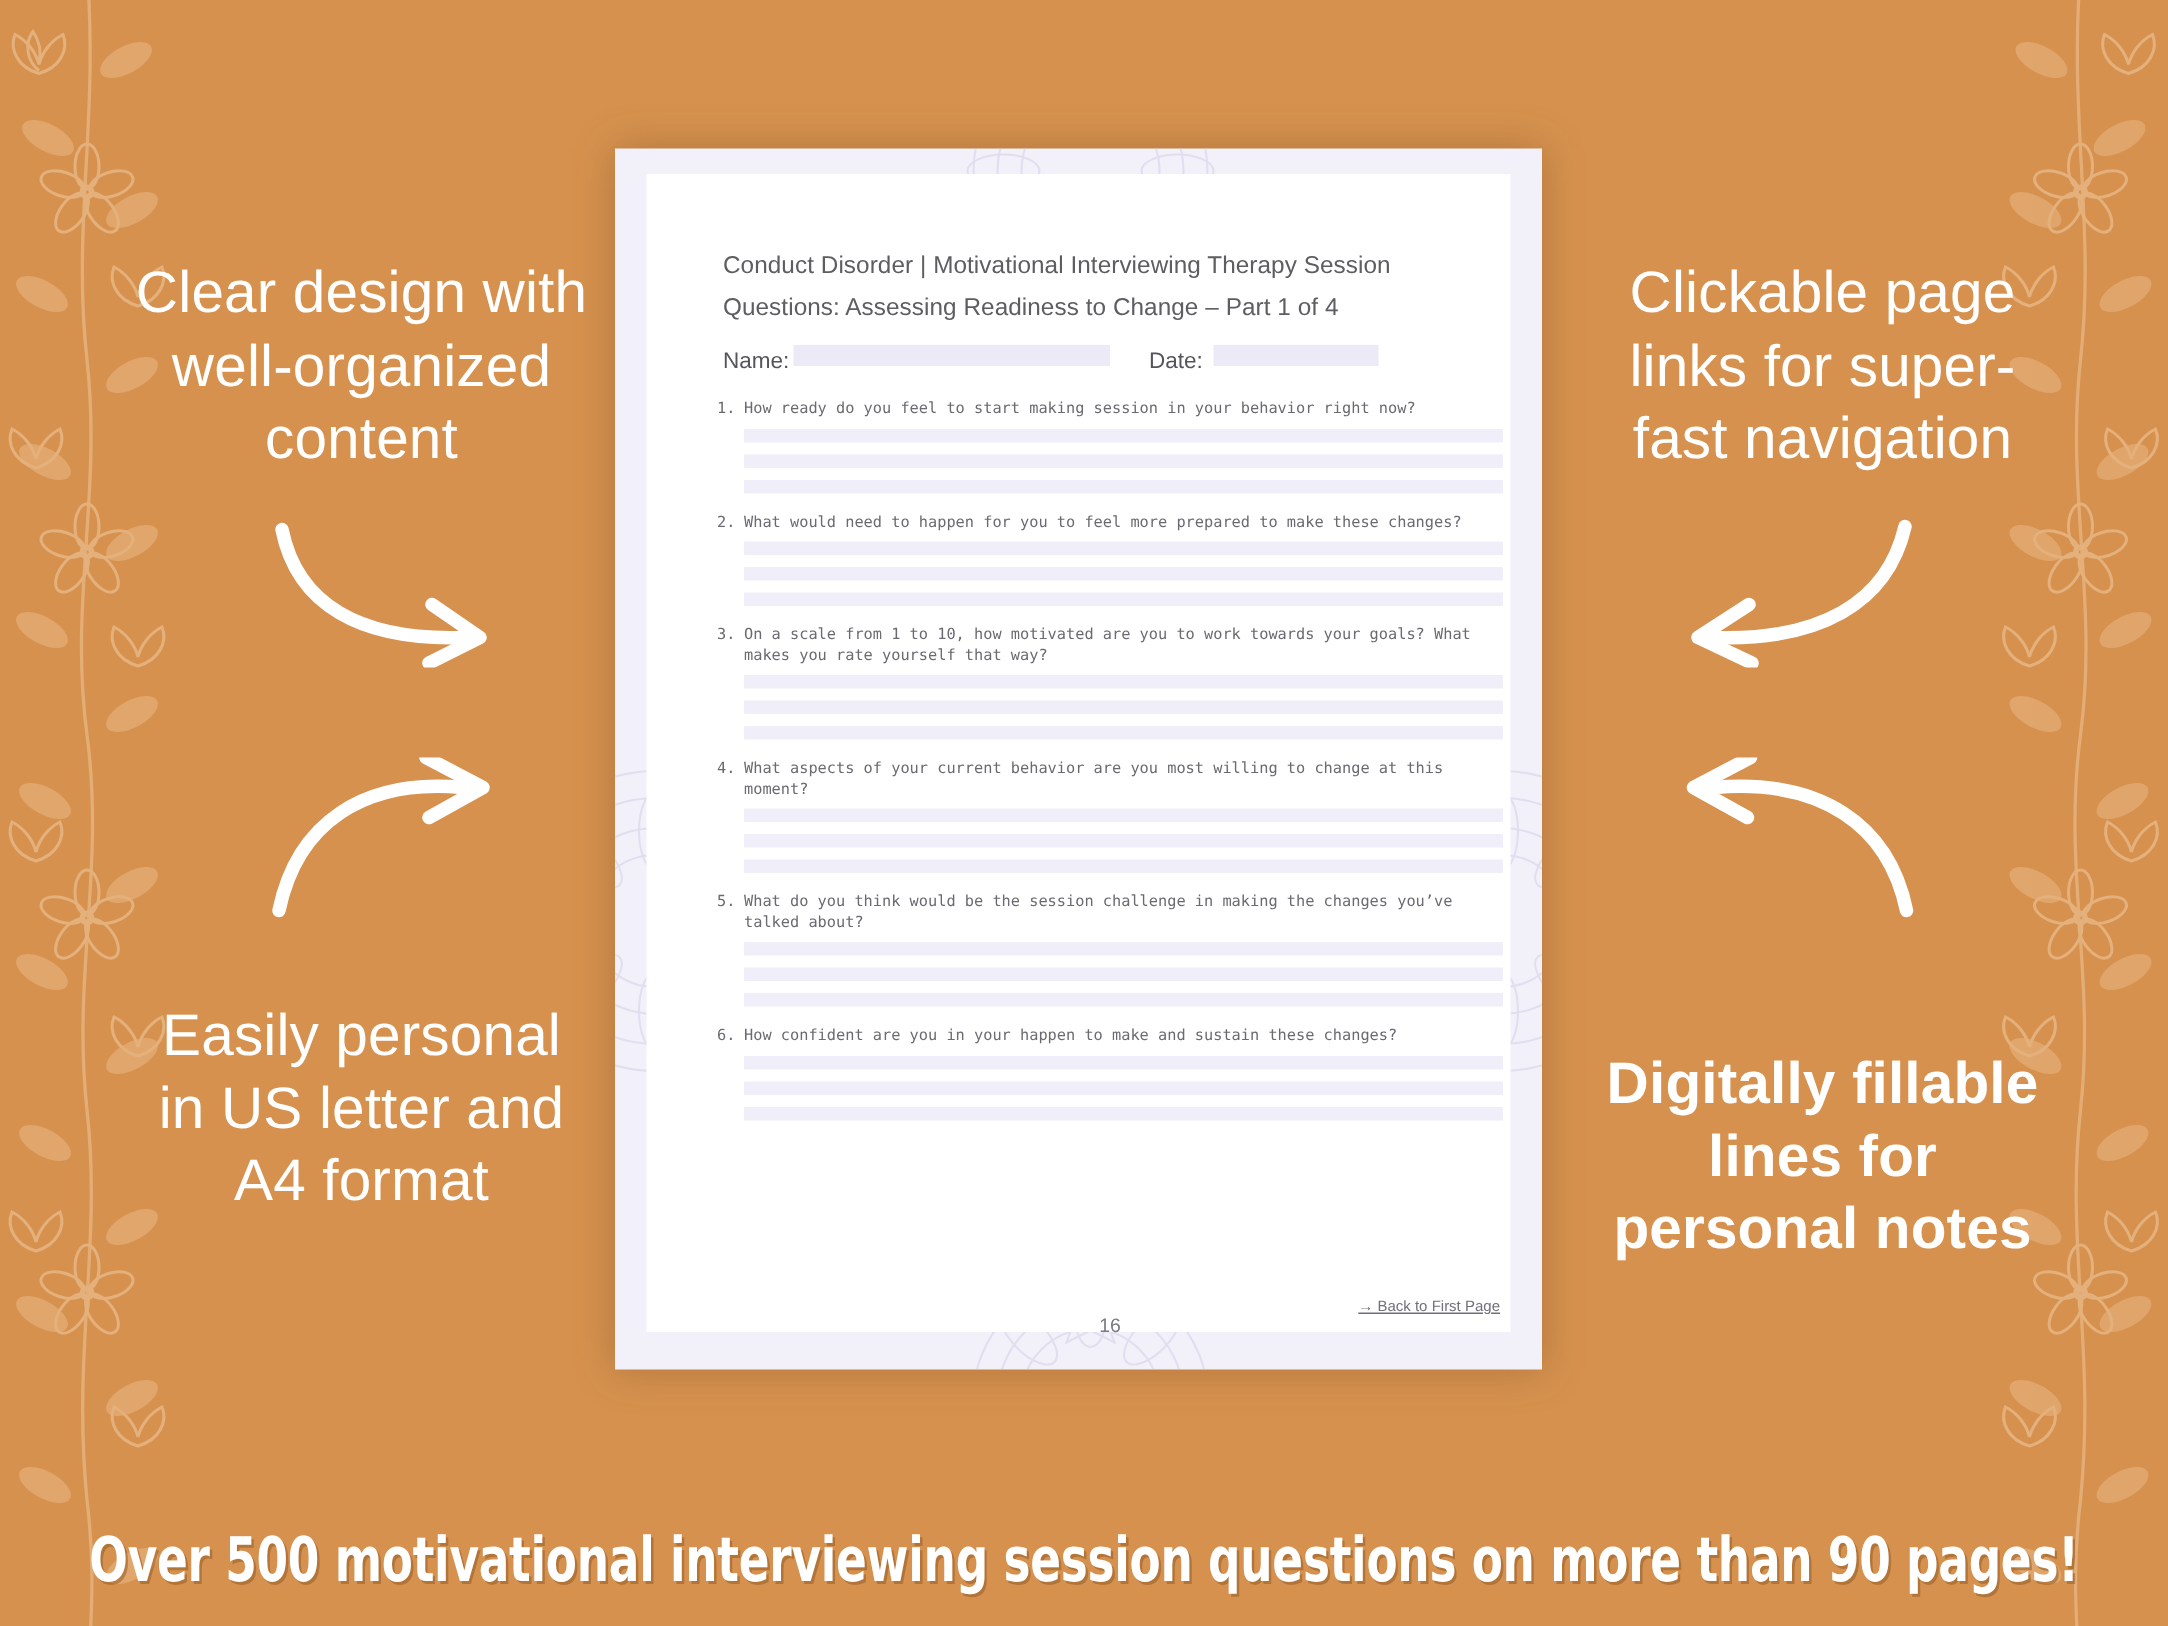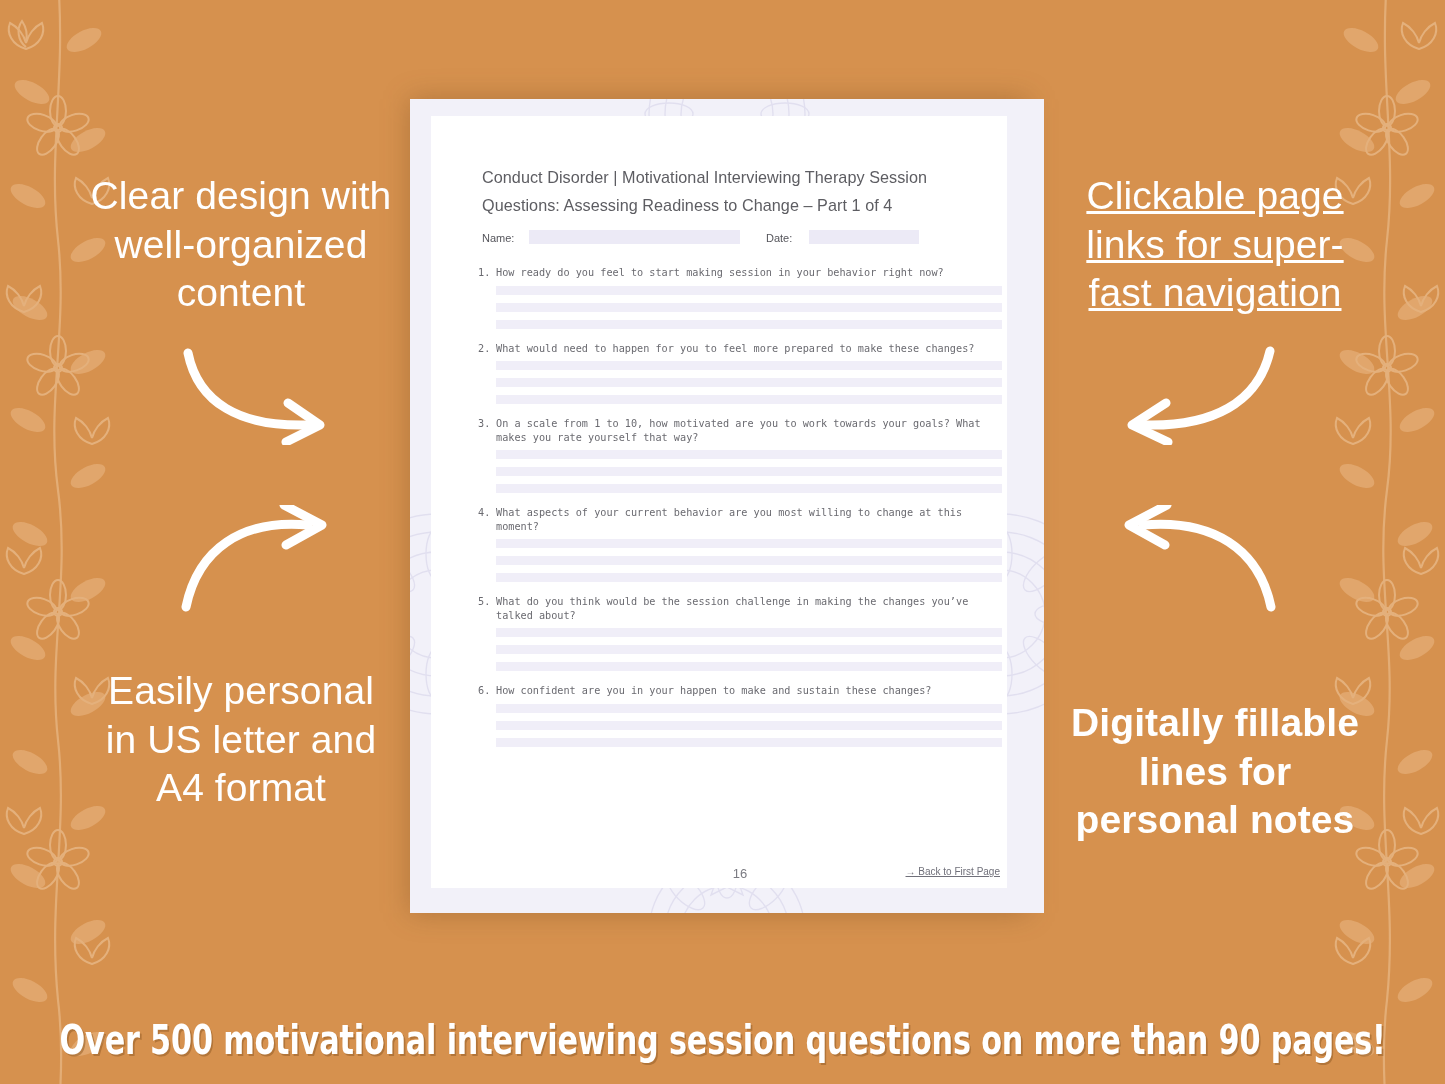--- a/index.html
+++ b/index.html
@@ -33,21 +33,21 @@
     color: #ffffff;
     font-size: 39px;
     line-height: 48.5px;
     text-align: center;
     font-weight: 400;
     letter-spacing: .1px;
     margin-top: 41px;
   }
   .promo-tl { left: 88px;  top: 131px; width: 306px; }
   .promo-bl { left: 88px;  top: 626px; width: 306px; }
-  .promo-tr { right: 70px; top: 131px; width: 320px; text-decoration: underline; }
+  .promo-tr { right: 70px; top: 131px; width: 320px; }
   .promo-br { right: 70px; top: 658px; width: 320px; font-weight: bold; }
 
   
   .arrow { position: absolute; pointer-events: none; }
   .arrow-tl { left: 180px;  top: 345px; width: 170px; height: 100px; }
   .arrow-bl { left: 180px;  top: 505px; width: 170px; height: 110px; }
   .arrow-tr { left: 1100px; top: 345px; width: 180px; height: 100px; }
   .arrow-br { left: 1095px; top: 505px; width: 185px; height: 110px; }
 
   
@@ -62,21 +62,20 @@
     border-radius: 2px;
   }
   .doc-frame {
     position: absolute;
     left: 410px;
     top: 99px;
     width: 618px;
     height: 814px;
     background: #f2f1f9;
     overflow: hidden;
-    padding-left: 16px;
   }
   .mandala {
     position: absolute;
     opacity: .40;
     pointer-events: none;
   }
   .mandala-top    { left: 192px; top: -70px; width: 250px; height: 170px; }
   .mandala-mid-l  { left: -88px; top: 400px; width: 230px; height: 230px; }
   .mandala-mid-r  { left: 476px; top: 400px; width: 230px; height: 230px; }
   .mandala-bot    { left: 192px; top: 748px; width: 250px; height: 170px; }
@@ -105,21 +104,21 @@
   
   .meta-row {
     position: absolute;
     left: 51px;
     top: 114px;
     width: 520px;
     height: 18px;
   }
   .meta-label {
     position: absolute;
-    font-size: 11px;
+    font-size: 15px;
     color: #55555b;
     top: 2px;
   }
   .meta-fill {
     position: absolute;
     height: 14px;
     background: #eceaf6;
     top: 0;
   }
   .lbl-name { left: 0; }
@@ -162,20 +161,21 @@
     width: 576px;
     height: 30px;
   }
   .page-num {
     position: absolute;
     left: 0;
     width: 576px;
     text-align: center;
     font-size: 13px;
     color: #7b7b82;
+    margin-top: 10px;
   }
   .back-link {
     position: absolute;
     right: 28px;
     top: 0;
     font-size: 10px;
     color: #70707a;
     white-space: nowrap;
   }
 

